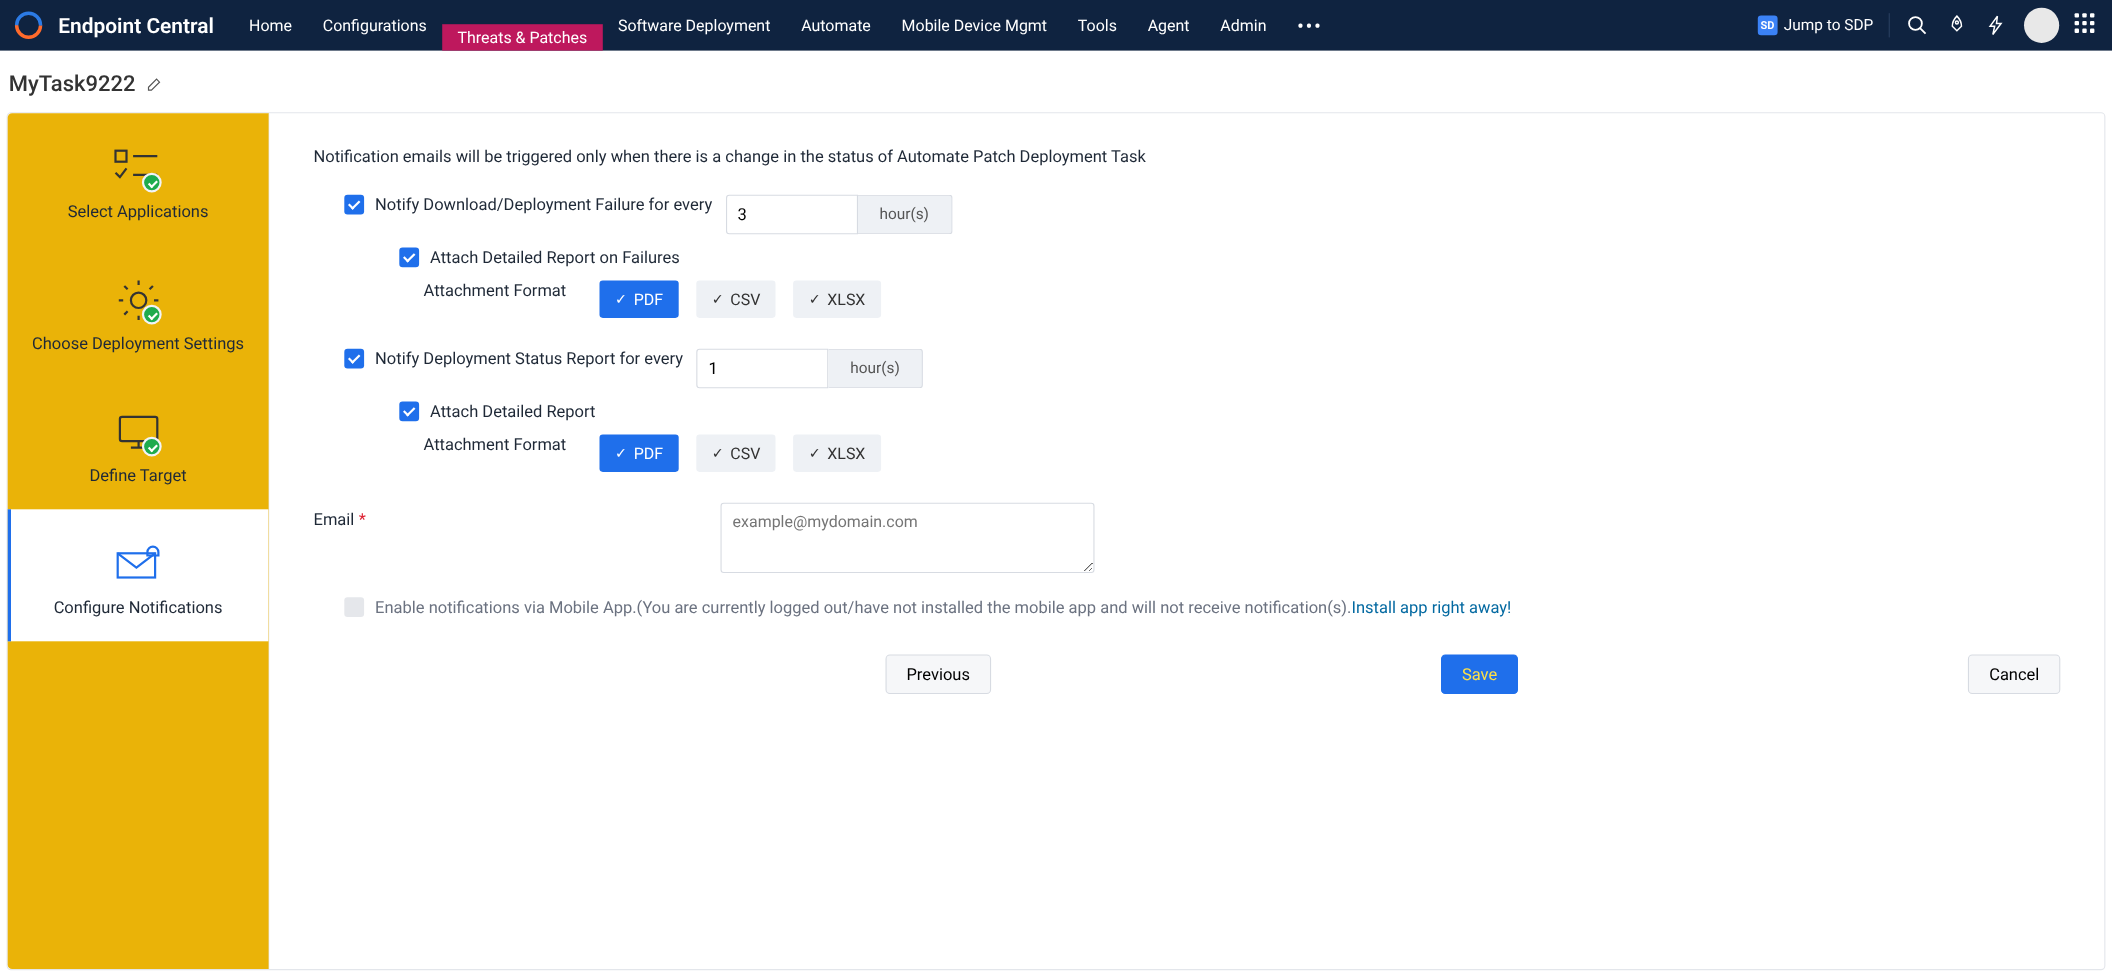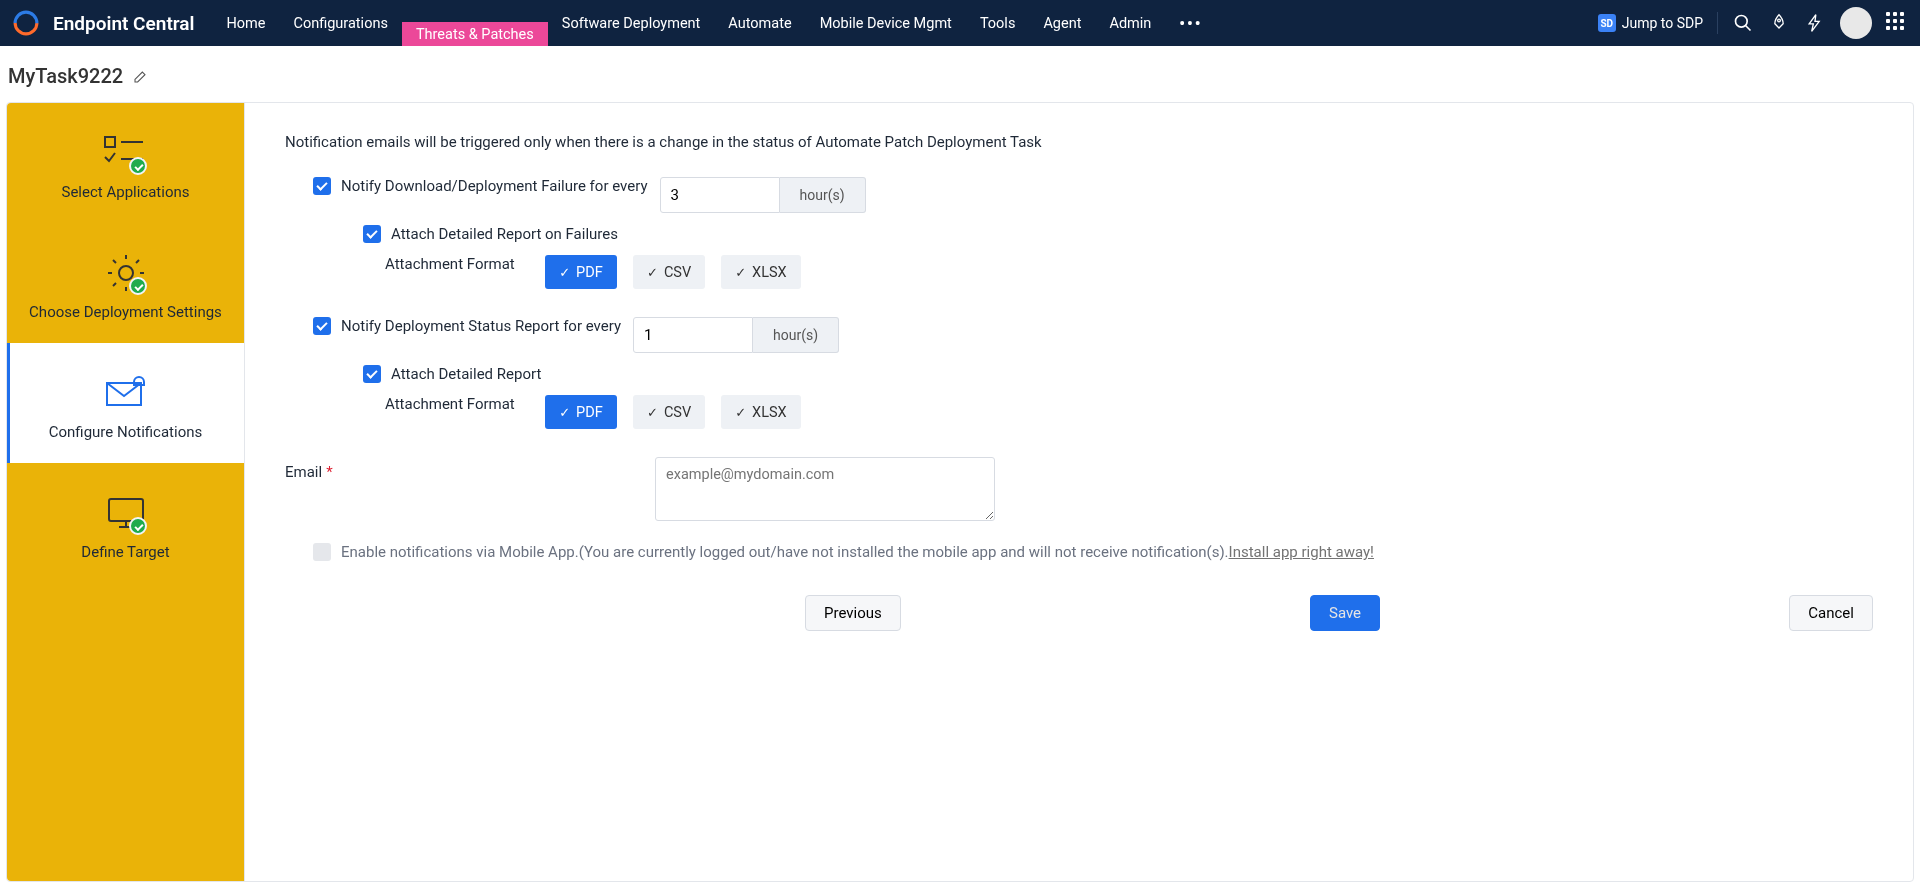--- a/index.html
+++ b/index.html
@@ -4,21 +4,21 @@
 <style>
 * { box-sizing: border-box; margin: 0; padding: 0; font-family: -apple-system, BlinkMacSystemFont, "Segoe UI", Roboto, sans-serif; }
 body { background: #fff; color: #333; }
 .topbar { background: #0f2340; color: #fff; display: flex; align-items: center; height: 46px; padding: 0 12px; }
 .logo-wrap { display: flex; align-items: center; gap: 13px; padding-right: 18px; }
 .logo-circle { width: 28px; height: 28px; position: relative; }
 .logo-circle svg { width: 28px; height: 28px; }
 .brand { font-size: 19px; font-weight: 600; }
 .nav { display: flex; align-items: stretch; height: 46px; }
 .nav-item { display: flex; align-items: center; padding: 0 14px; font-size: 14.5px; cursor: pointer; }
-.nav-item.active { background: #ec4899; margin-top: 22px; }
+.nav-item.active { background: #be185d; margin-top: 22px; }
 .nav-dots { display:flex; align-items:center; padding:0 14px; cursor:pointer; font-weight:bold; letter-spacing:2px; }
 .top-right { margin-left: auto; display: flex; align-items: center; gap: 14px; }
 .sdp { display:flex; align-items:center; gap:6px; font-size:14px; cursor:pointer; }
 .sdp-badge { width:18px; height:18px; background:#3b82f6; border-radius:3px; display:flex; align-items:center; justify-content:center; font-size:10px; font-weight:bold; }
 .top-ico { width:22px; height:22px; cursor:pointer; display:flex; align-items:center; justify-content:center; }
 .top-ico svg { width:20px; height:20px; stroke:#fff; fill:none; }
 .avatar { width:32px; height:32px; border-radius:50%; background:#e8e8e8; cursor:pointer; }
 .apps-grid { width:22px; height:22px; display:grid; grid-template-columns:repeat(3,4px); grid-template-rows:repeat(3,4px); gap:3px; cursor:pointer; }
 .apps-grid span{ background:#fff; border-radius:1px; }
 
@@ -55,25 +55,25 @@
 .fmt-btn.sel { background:#1f6feb; color:#fff; }
 .fmt-btn.unsel { background:#eef1f5; color:#333; }
 .tick { font-size:13px; }
 
 .email-row { display:flex; align-items:flex-start; margin-top:28px; }
 .email-row label { width:370px; padding-top:6px; }
 .req { color:#d23; margin-left:4px; }
 .email-input { width:340px; height:64px; border:1px solid #d7dbe2; border-radius:3px; padding:8px 10px; font-size:14.5px; resize:both; font-family:inherit; }
 
 .mobile-row { display:flex; margin-top:22px; color:#6b7280; }
-.mobile-row a { color:#737373; text-decoration:underline; cursor:pointer; }
+.mobile-row a { color:#0369a1; cursor:pointer; }
 
 .actions { display:flex; gap:28px; justify-content:space-between; margin-top:34px; margin-left:520px; }
 .btn { height:36px; padding:0 18px; border-radius:4px; border:1px solid #d7dbe2; background:#f6f7f9; font-size:15px; cursor:pointer; }
-.btn.primary { background:#1f6feb; color:#e5e5e5; border-color:#1f6feb; }
+.btn.primary { background:#1f6feb; color:#fde047; border-color:#1f6feb; }
 
 .mail-ico-stroke { stroke:#1f6feb; stroke-width:2; fill:none; }
 </style>
 </head>
 <body>
 
 <div class="topbar">
   <div class="logo-wrap">
     <span class="logo-circle">
       <svg viewBox="0 0 36 36">
@@ -168,40 +168,40 @@
               <line x1="17" y1="12" x2="14" y2="9"></line>
               <line x1="37" y1="32" x2="40" y2="35"></line>
               <line x1="37" y1="12" x2="40" y2="9"></line>
               <line x1="17" y1="32" x2="14" y2="35"></line>
             </g>
           </svg>
         <span class="badge-tick"></span>
       </div>
       <div class="step-label">Choose Deployment Settings</div>
     </div>
+    <div class="step">
+      <div class="step-ico">
+        <svg viewBox="0 0 54 44">
+            <rect x="10" y="8" width="34" height="22" rx="2" fill="none" stroke="#333" stroke-width="2"></rect>
+            <line x1="20" y1="36" x2="34" y2="36" stroke="#333" stroke-width="2"></line>
+            <line x1="27" y1="30" x2="27" y2="36" stroke="#333" stroke-width="2"></line>
+          </svg>
+        <span class="badge-tick"></span>
+      </div>
+      <div class="step-label">Define Target</div>
+    </div>
     <div class="step active">
       <div class="step-ico">
         <svg viewBox="0 0 54 44">
             <rect x="8" y="12" width="34" height="22" class="mail-ico-stroke"></rect>
             <path d="M8 12l17 13 17-13" class="mail-ico-stroke"></path>
             <path d="M40 6a5 5 0 0 1 5 5v3h-10v-3a5 5 0 0 1 5-5z" class="mail-ico-stroke"></path>
           </svg>
       </div>
       <div class="step-label">Configure Notifications</div>
-    </div>
-    <div class="step">
-      <div class="step-ico">
-        <svg viewBox="0 0 54 44">
-            <rect x="10" y="8" width="34" height="22" rx="2" fill="none" stroke="#333" stroke-width="2"></rect>
-            <line x1="20" y1="36" x2="34" y2="36" stroke="#333" stroke-width="2"></line>
-            <line x1="27" y1="30" x2="27" y2="36" stroke="#333" stroke-width="2"></line>
-          </svg>
-        <span class="badge-tick"></span>
-      </div>
-      <div class="step-label">Define Target</div>
     </div>
   </aside>
 
   <section class="main">
     <div class="info-line">Notification emails will be triggered only when there is a change in the status of Automate Patch Deployment Task</div>
 
     <div class="row indent1">
       <span class="chk on"></span>
       <span>Notify Download/Deployment Failure for every</span>
       <input class="num-input" value="3" style="">

